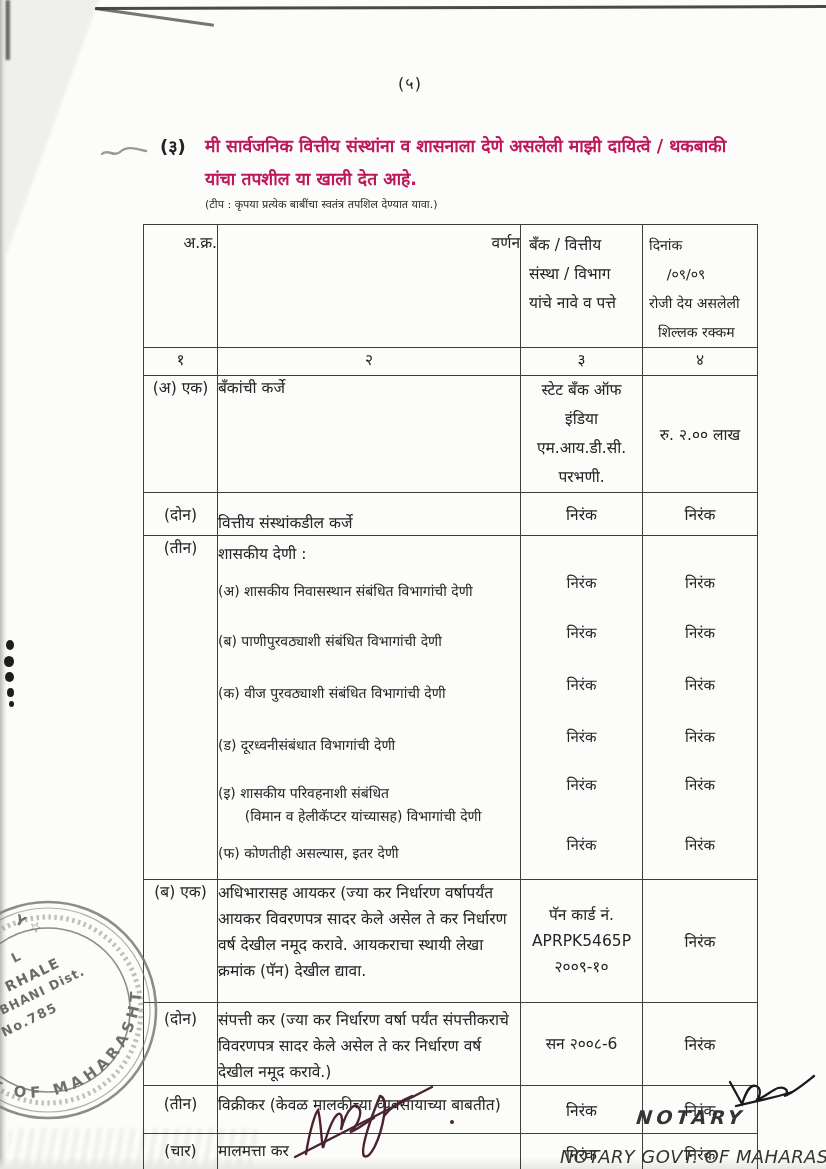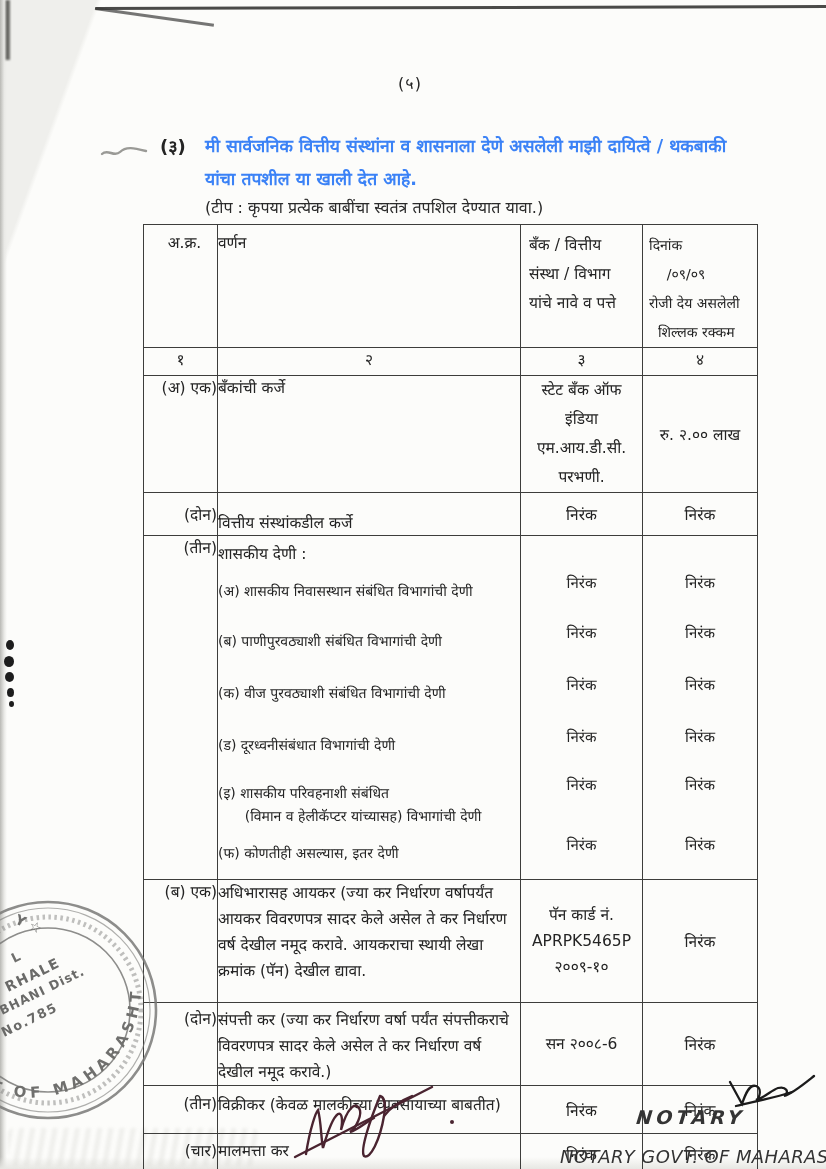--- a/index.html
+++ b/index.html
@@ -27,35 +27,35 @@
   .left-dot{position:absolute;background:#1d1d1d;border-radius:50%;}
   .faint-mark{position:absolute;left:8px;top:1128px;width:250px;height:38px;
     background:repeating-linear-gradient(100deg,#d9d9d4 0 5px,rgba(255,255,255,0) 5px 11px);
     opacity:.35;filter:blur(1.5px);border-radius:6px;}
   .pencil-squiggle{position:absolute;left:100px;top:142px;}
   
   .pageno{position:absolute;left:360px;top:72px;width:100px;text-align:center;
     font-size:16px;letter-spacing:1px;}
   .item-no{position:absolute;left:160px;top:134px;font-size:18px;font-weight:bold;}
   .intro{position:absolute;left:205px;top:130px;width:590px;font-size:17.5px;font-weight:bold;
-    line-height:33px;white-space:pre;color:#3b82f6;}
-  .note{position:absolute;left:205px;top:196px;font-size:16px;color:#2a2a2a;}
+    line-height:33px;white-space:pre;color:#be185d;}
+  .note{position:absolute;left:205px;top:196px;font-size:11px;color:#2a2a2a;}
   
   table.decl{position:absolute;left:143px;top:224px;border-collapse:collapse;table-layout:fixed;}
   table.decl td{border:1.4px solid #3d3d3b;vertical-align:top;font-size:15.5px;
     padding:0;overflow:hidden;}
-  td.sr{ text-align:right;padding-top:8px;margin-top:44px;}
+  td.sr{ text-align:center;padding-top:8px;margin-top:44px;}
   td.desc{padding:8px 6px 0 10px;}
   td.bank{text-align:center;}
   td.amt{text-align:center;}
   .pre{white-space:pre;}
   .mid{vertical-align:middle !important;padding-top:0 !important;}
   .hdr{font-size:15px;padding-top:6px !important;}
-  .hdr-c1{text-align:center;padding-left:8px !important;}
-  .hdr-c2{text-align:left;}
+  .hdr-c1{text-align:right;padding-left:8px !important;}
+  .hdr-c2{text-align:right;}
   .hdr-c3{text-align:left;padding-left:8px !important;line-height:29px;}
   .hdr-c4{text-align:left;padding-left:6px !important;line-height:29px;font-size:14px !important;}
   .numrow td{text-align:center;vertical-align:middle;font-size:15px;padding:0 !important;}
   .wrapdesc{font-size:14.5px;line-height:26px;padding-right:4px;margin-top:36px;}
   .bank-left{text-align:left;padding-left:8px;line-height:29px;font-size:15px;}
   .bank-mid{vertical-align:middle !important;line-height:26px;font-size:15px;}
   
   .stack{display:block;}
   .st-title{height:26px;padding-top:2px;}
   .st-sub{box-sizing:border-box;padding-top:12px;font-size:14px;line-height:23px;white-space:pre;}

